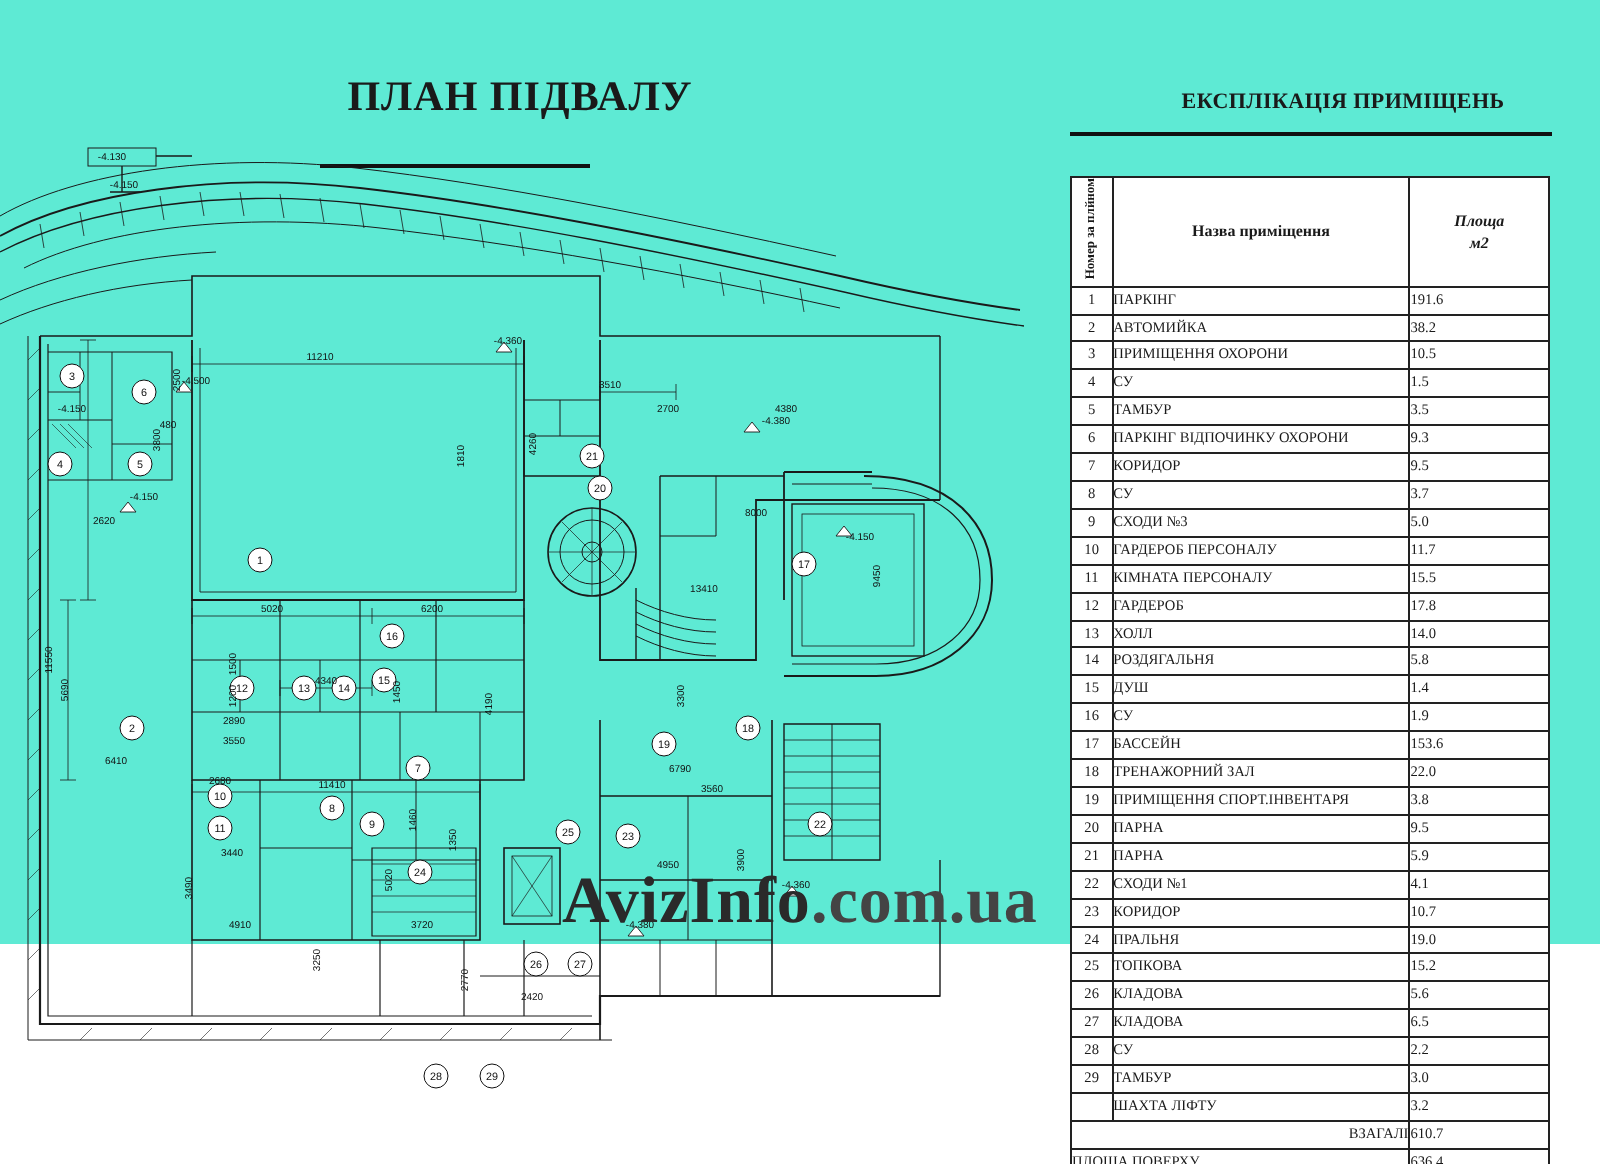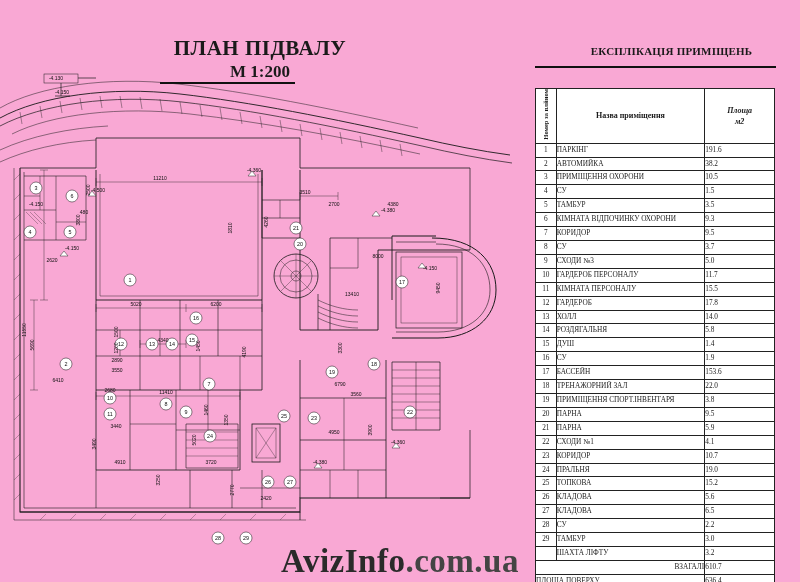--- a/index.html
+++ b/index.html
@@ -11,22 +11,22 @@
     width: 800px;
     height: 582px;
     position: relative;
     font-family: "Liberation Serif", serif;
     color: #1a1a1a;
     overflow: hidden;
   }
   #sheet {
     position: absolute;
     left: 0; top: 0;
-    width: 800px; height: 582px;
-    background: #f9a8d4;
+    width: 800px; height: 472px;
+    background: #5eead4;
   }
   
   #plan-area {
     position: absolute;
     left: 0; top: 0;
     width: 520px; height: 582px;
   }
   #plan-title {
     position: absolute;
     left: 0; top: 36px;
@@ -126,21 +126,20 @@
   #watermark .dotua { color: #444; }
 </style>
 </head>
 <body>
 
 <div id="sheet">
 
   <div id="plan-area">
 
     <div id="plan-title">ПЛАН ПІДВАЛУ</div>
-    <div id="plan-scale">М 1:200</div>
     <div id="title-underline"></div>
 
     <svg id="plan-svg" width="520" height="582" viewBox="0 0 520 582">
       <g fill="none" stroke="#1a1a1a" stroke-width="0.7">
 
         <path d="M0 118 C 40 96, 110 86, 180 94 C 250 102, 330 118, 420 138 C 450 145, 480 151, 510 155" stroke-width="0.9"></path>
         <path d="M0 126 C 42 104, 112 94, 182 102 C 252 110, 332 126, 422 146 C 452 153, 482 159, 512 163"></path>
         <path d="M0 108 C 38 86, 108 76, 178 84 C 248 92, 328 108, 418 128" stroke-width="0.5"></path>
         <path d="M12 134 C 52 114, 120 106, 190 114 C 260 122, 338 136, 420 154" stroke-width="0.5"></path>
         <path d="M0 150 C 30 136, 70 128, 108 126" stroke-width="0.5"></path>
@@ -549,21 +548,21 @@
             <td class="c-name">СУ</td>
             <td class="c-area">1.5</td>
           </tr>
           <tr>
             <td class="c-num">5</td>
             <td class="c-name">ТАМБУР</td>
             <td class="c-area">3.5</td>
           </tr>
           <tr>
             <td class="c-num">6</td>
-            <td class="c-name">КІМНАТА ВІДПОЧИНКУ ОХОРОНИ</td>
+            <td class="c-name">ПАРКІНГ ВІДПОЧИНКУ ОХОРОНИ</td>
             <td class="c-area">9.3</td>
           </tr>
           <tr>
             <td class="c-num">7</td>
             <td class="c-name">КОРИДОР</td>
             <td class="c-area">9.5</td>
           </tr>
           <tr>
             <td class="c-num">8</td>
             <td class="c-name">СУ</td>

